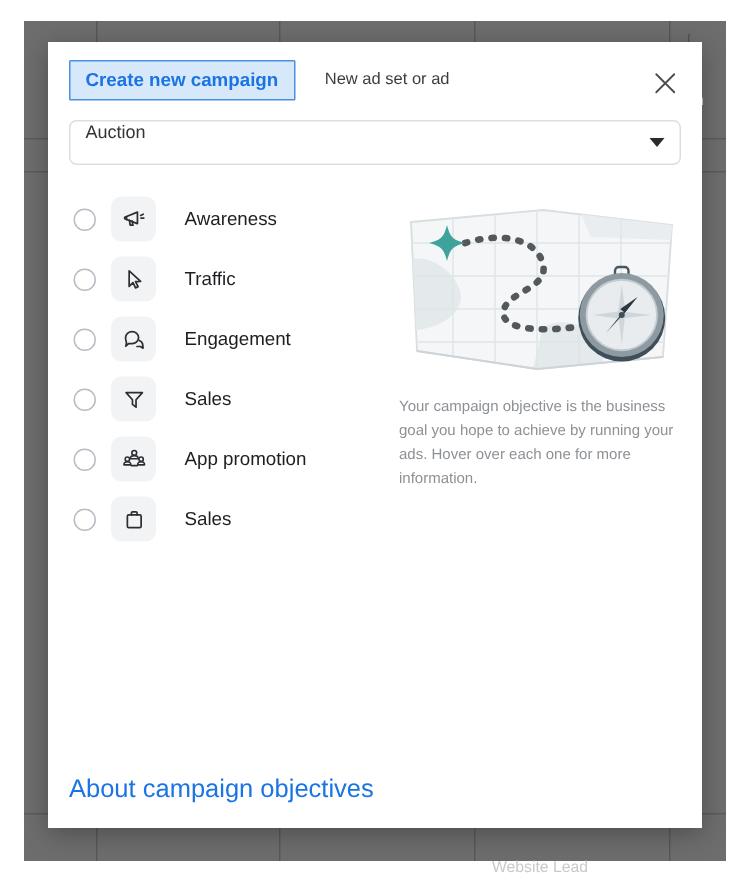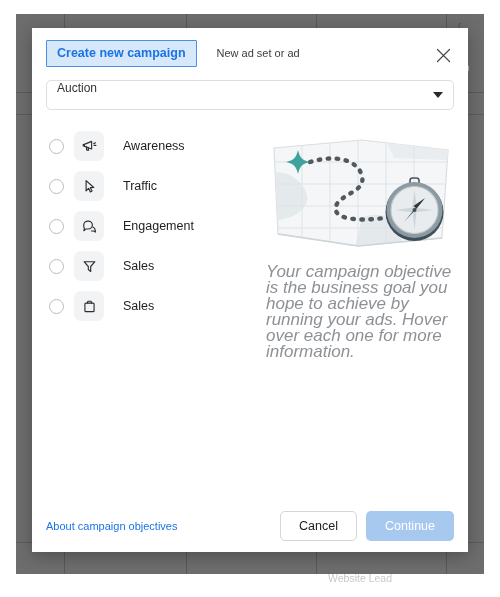--- a/index.html
+++ b/index.html
@@ -200,38 +200,37 @@
     padding-top: 8px;
   }
   .illus {
     width: 190px;
     height: 118px;
     margin: 0 auto;
     display: block;
   }
   .info-text {
     margin: 12px 0 0 3px;
-    font-size: 17px;
+    font-size: 10px;
     line-height: 16px;
     color: #8d9196;
     width: 192px;
-    font-style: italic;
   }
 
   
   .modal-footer {
     height: 52px;
     display: flex;
     align-items: center;
     padding: 0 14px;
     box-sizing: border-box;
   }
   .footer-link {
     color: #1b74e4;
-    font-size: 11px;
+    font-size: 17px;
     text-decoration: none;
     cursor: pointer;
   }
   .footer-actions {
     margin-left: auto;
     display: flex;
     align-items: center;
     gap: 9px;
   }
   .btn-cancel {
@@ -343,20 +342,35 @@
           <div class="objective-item">
             <span class="radio"></span>
             <span class="icon-tile">
               <svg width="17" height="17" viewBox="0 0 20 20" fill="none" stroke="#2b2f33" stroke-width="1.35" stroke-linejoin="round" stroke-linecap="round">
                 <path d="M3.6 4.4 L16.4 4.4 L11.4 10 L11.4 15.8 L8.6 13.6 L8.6 10 Z"></path>
               </svg>
             </span>
             <span class="objective-label">Sales</span>
           </div>
 
+          <div class="objective-item">
+            <span class="radio"></span>
+            <span class="icon-tile">
+              <svg width="17" height="17" viewBox="0 0 20 20" fill="none" stroke="#2b2f33" stroke-width="1.25" stroke-linejoin="round" stroke-linecap="round">
+                <circle cx="10" cy="4.6" r="1.9"></circle>
+                <path d="M6.9 9.2 C6.9 7.6 8.3 6.8 10 6.8 C11.7 6.8 13.1 7.6 13.1 9.2 Z"></path>
+                <circle cx="4.6" cy="9.6" r="1.7"></circle>
+                <path d="M1.9 14 C1.9 12.4 3.1 11.6 4.6 11.6 C6.1 11.6 7.3 12.4 7.3 14 Z"></path>
+                <circle cx="15.4" cy="9.6" r="1.7"></circle>
+                <path d="M12.7 14 C12.7 12.4 13.9 11.6 15.4 11.6 C16.9 11.6 18.1 12.4 18.1 14 Z"></path>
+                <path d="M7.6 14.6 L12.4 14.6"></path>
+              </svg>
+            </span>
+            <span class="objective-label">App promotion</span>
+          </div>
 
           <div class="objective-item">
             <span class="radio"></span>
             <span class="icon-tile">
               <svg width="17" height="17" viewBox="0 0 20 20" fill="none" stroke="#2b2f33" stroke-width="1.35" stroke-linejoin="round" stroke-linecap="round">
                 <rect x="4.6" y="6.1" width="10.8" height="10" rx="1.1"></rect>
                 <path d="M7.8 6.1 L7.8 4.6 C7.8 4.1 8.2 3.8 8.7 3.8 L11.3 3.8 C11.8 3.8 12.2 4.1 12.2 4.6 L12.2 6.1"></path>
               </svg>
             </span>
             <span class="objective-label">Sales</span>
@@ -415,20 +429,16 @@
           </svg>
 
           <div class="info-text">Your campaign objective is the business goal you hope to achieve by running your ads. Hover over each one for more information.</div>
         </div>
 
       </div>
     </div>
 
     <div class="modal-footer">
       <span class="footer-link">About campaign objectives</span>
-      <div class="footer-actions">
-        <button class="btn-cancel">Cancel</button>
-        <button class="btn-continue">Continue</button>
-      </div>
     </div>
 
   </div>
 </div>
 
 </body></html>

